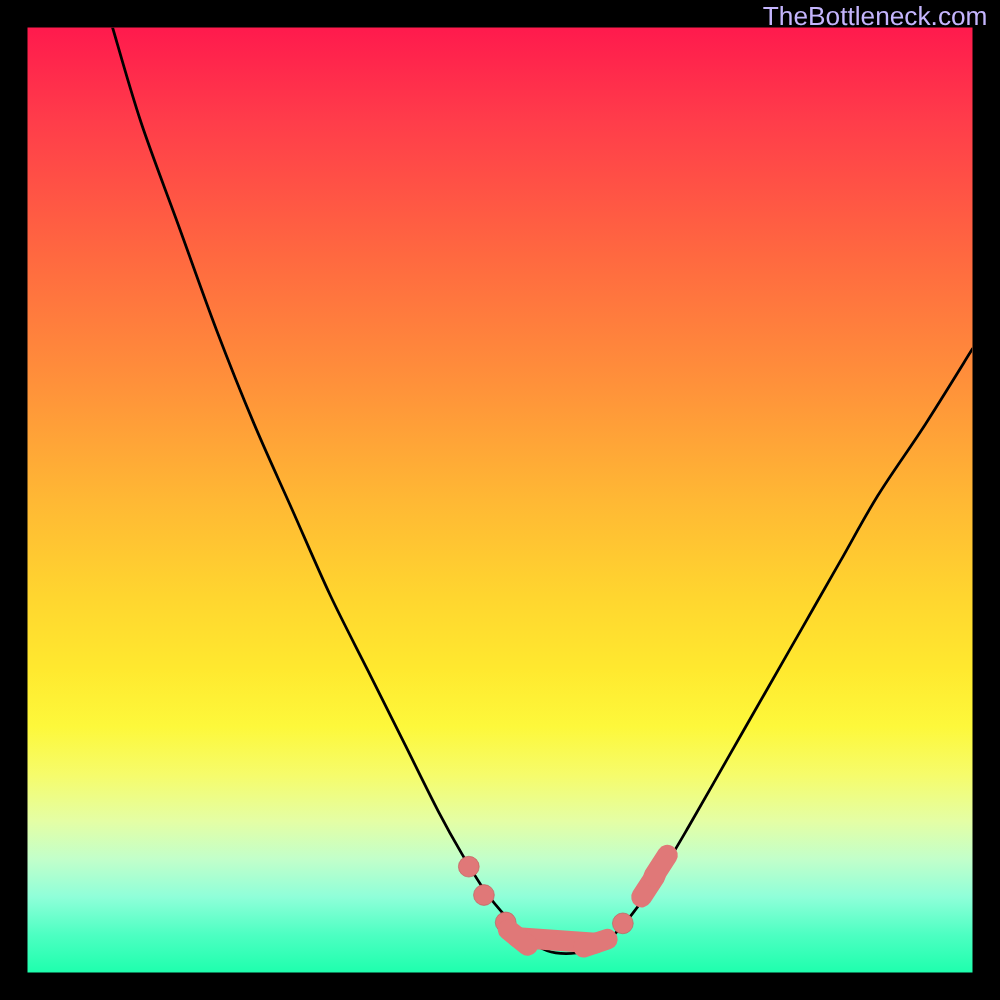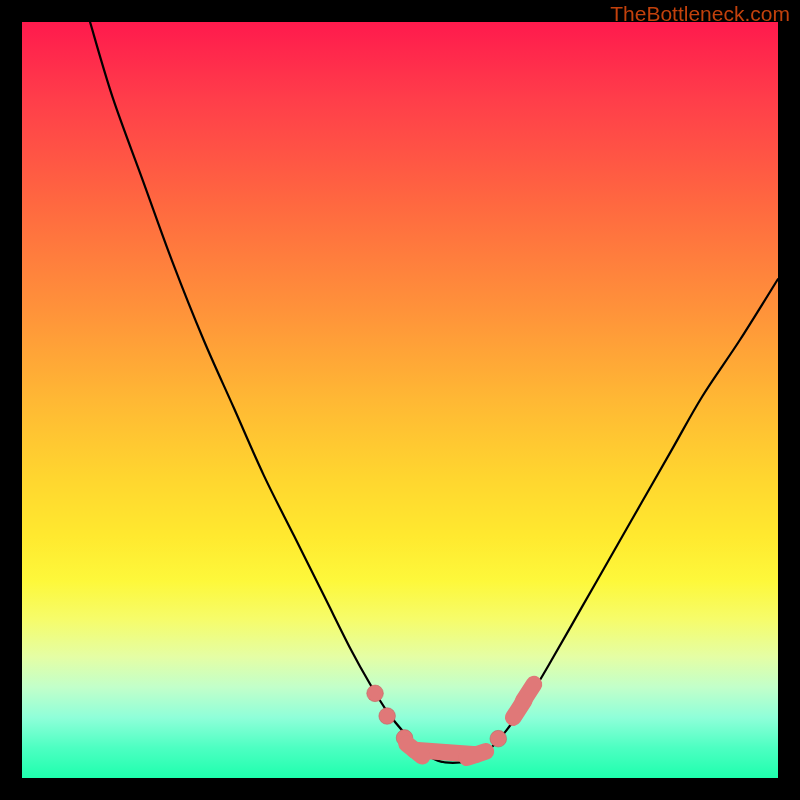--- a/index.html
+++ b/index.html
@@ -41,21 +41,21 @@
       #1effad 100%
     );
     overflow: hidden;
   }
   .attrib {
     position: absolute;
     top: 2px;
     right: 10px;
     font-family: Arial, Helvetica, sans-serif;
     font-size: 21px;
-    color: #c2410c;
+    color: #c4b5fd;
     letter-spacing: 0px;
   }
   svg.curve {
     position: absolute;
     left: 0;
     top: 0;
     width: 756px;
     height: 756px;
   }
 </style>

